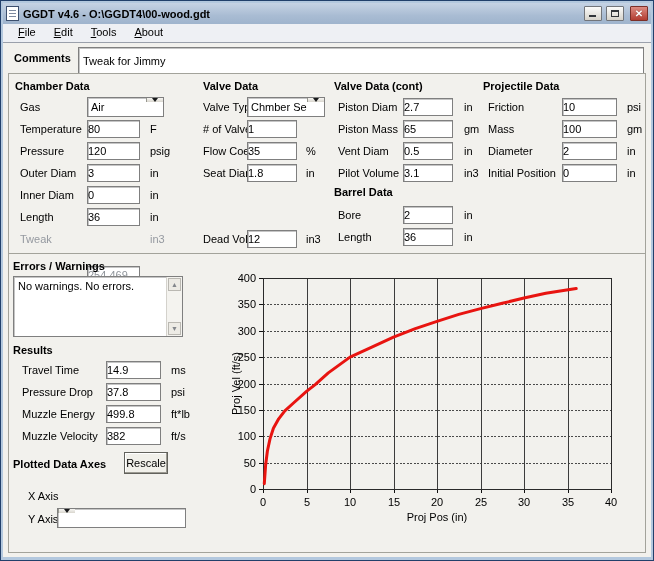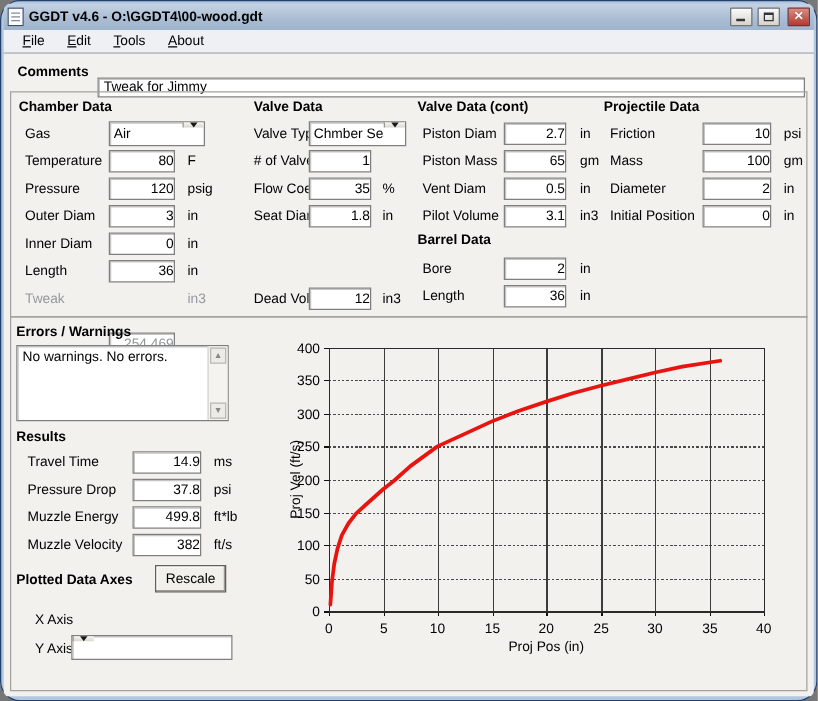--- a/index.html
+++ b/index.html
@@ -1,49 +1,48 @@
 <!DOCTYPE html>
 <html><head>
 <meta charset="utf-8">
 <style>
   html,body{margin:0;padding:0;background:#777;}
   #win{
     position:relative;width:654px;height:561px;box-sizing:border-box;
     background:#b3c8de;outline:1px solid #22406b;outline-offset:-1px;
     font-family:"Liberation Sans",sans-serif;font-size:11px;color:#000;
     overflow:hidden;
-    border-radius:16px;
   }
   
   .titlebar{position:absolute;left:3px;top:3px;width:648px;height:21px;
     background:linear-gradient(180deg,#c6d3e4 0%,#a9bcd3 60%,#9fb4cd 100%);
     display:flex;align-items:center;padding:0 3px;gap:4px;box-sizing:border-box;}
   .doc-icon{width:11px;height:13px;background:#fff;border:1px solid #3c4f6e;position:relative;flex:none;}
   .doc-icon:before{content:"";position:absolute;left:2px;top:3px;right:2px;height:1px;background:#7d8aa0;box-shadow:0 3px 0 #7d8aa0,0 6px 0 #7d8aa0;}
   .title-text{flex:1;font-weight:bold;font-size:11px;white-space:nowrap;overflow:hidden;}
   .tb-btn{width:18px;height:15px;box-sizing:border-box;border:1px solid #72757a;border-radius:1px;
     background:linear-gradient(#fbfbfa,#d6d3cb);display:flex;align-items:center;justify-content:center;flex:none;position:relative;}
   .tb-btn.close{background:linear-gradient(#dd8b81,#b23c31);border-color:#7c2f28;margin-left:2px;}
   .glyph-min{position:absolute;left:4px;bottom:3px;width:7px;height:2px;background:#31353a;}
   .glyph-max{width:8px;height:7px;border:1px solid #31353a;border-top-width:2px;box-sizing:border-box;}
   .glyph-close{color:#fff;font-weight:bold;font-size:10px;line-height:10px;text-shadow:0 0 1px #6e1d16;}
   
   .menubar{position:absolute;left:3px;top:24px;width:648px;height:19px;background:#eef0f4;
-    border-bottom:1px solid #9aa0ab;display:flex;align-items:center;padding-left:6px;box-sizing:border-box;}
+    border-bottom:1px solid #9aa0ab;display:flex;align-items:flex-start;padding-left:6px;box-sizing:border-box;}
   .menu-item{padding:2px 9px 3px 9px;cursor:default;}
   .menu-item u{text-underline-offset:1px;}
   
   .client{position:absolute;left:3px;top:43px;width:648px;height:514px;background:#f2f1ed;}
   .panel{position:absolute;border:1px solid #a3a39b;box-sizing:border-box;}
   .lbl{position:absolute;white-space:nowrap;line-height:13px;}
   .hdr{font-weight:bold;}
   .dis{color:#9599a0;}
   .fld{position:absolute;height:18px;box-sizing:border-box;background:#fff;border:1px solid #7f7f7f;
     box-shadow:inset 1px 1px 0 rgba(64,64,64,.30);font:11px "Liberation Sans",sans-serif;
-    text-align:right;padding:0;color:#000;}
+    text-align:left;padding:0;color:#000;}
   .fld.gray{color:#8f949a;margin-top:36px;}
   .fld.left{text-align:left;padding-left:4px;}
   .combo{position:absolute;height:20px;box-sizing:border-box;background:#fff;border:1px solid #7f7f7f;
     box-shadow:inset 1px 1px 0 rgba(64,64,64,.30);display:flex;align-items:flex-start;}
   .combo-text{flex:1;padding:3px 0 0 3px;white-space:nowrap;overflow:hidden;}
   .combo-btn{width:16px;flex:none;background:linear-gradient(#f7f6f3,#d9d6ce);border-left:1px solid #97978f;
     display:flex;align-items:center;justify-content:center;}
   .tri{width:0;height:0;border-left:3px solid transparent;border-right:3px solid transparent;border-top:4px solid #17181a;}
   .btn{position:absolute;box-sizing:border-box;background:#f1f0ea;border:1px solid #62625c;
     box-shadow:inset -1px -1px 0 #9c9a92,inset 1px 1px 0 #ffffff;
@@ -80,21 +79,21 @@
   <div class="menubar">
     <span class="menu-item"><u>F</u>ile</span>
     <span class="menu-item"><u>E</u>dit</span>
     <span class="menu-item"><u>T</u>ools</span>
     <span class="menu-item"><u>A</u>bout</span>
   </div>
 
   <div class="client"></div>
 
   <span class="lbl hdr" style="left:14px;top:52px">Comments</span>
-  <input class="fld left" style="left: 78px; top: 62px; width: 566px; height: 16px;" value="Tweak for Jimmy">
+  <input class="fld left" style="left: 78px; top: 47px; width: 566px; height: 27px;" value="Tweak for Jimmy">
 
   <div class="panel" style="left:8px;top:73px;width:638px;height:181px"></div>
   <div class="panel" style="left:8px;top:253px;width:638px;height:300px"></div>
 
   <span class="lbl hdr" style="left:15px;top:80px">Chamber Data</span>
   <span class="lbl" style="left:20px;top:101px">Gas</span>
   <div class="combo" style="left:87px;top:97px;width:77px">
     <span class="combo-text">Air</span>
     <span class="combo-btn">
         <span class="tri"></span>
@@ -192,21 +191,21 @@
   <input class="fld" readonly="" style="left: 106px; top: 383px; width: 55px;" value="37.8">
   <span class="lbl" style="left:171px;top:386px">psi</span>
   <span class="lbl" style="left:22px;top:408px">Muzzle Energy</span>
   <input class="fld" readonly="" style="left: 106px; top: 405px; width: 55px;" value="499.8">
   <span class="lbl" style="left:171px;top:408px">ft*lb</span>
   <span class="lbl" style="left:22px;top:430px">Muzzle Velocity</span>
   <input class="fld" readonly="" style="left: 106px; top: 427px; width: 55px;" value="382">
   <span class="lbl" style="left:171px;top:430px">ft/s</span>
 
   <span class="lbl hdr" style="left:13px;top:458px">Plotted Data Axes</span>
-  <div class="btn" style="left:124px;top:452px;width:57px;height:22px">Rescale</div>
+  <div class="btn" style="left:124px;top:452px;width:44px;height:22px">Rescale</div>
   <span class="lbl" style="left:28px;top:490px">X Axis</span>
   <span class="lbl" style="left:28px;top:513px">Y Axis</span>
   <div class="combo" style="left:57px;top:508px;width:129px">
     <span class="combo-btn">
         <span class="tri"></span>
       </span>
   </div>
 
   <svg id="chart-svg" width="420" height="290" style="position:absolute;left:230px;top:264px">
       <line x1="33" x2="381" y1="225.5" y2="225.5" stroke="#4a4a4a" stroke-width="1" stroke-dasharray="2,1.5" shape-rendering="crispEdges"></line>

